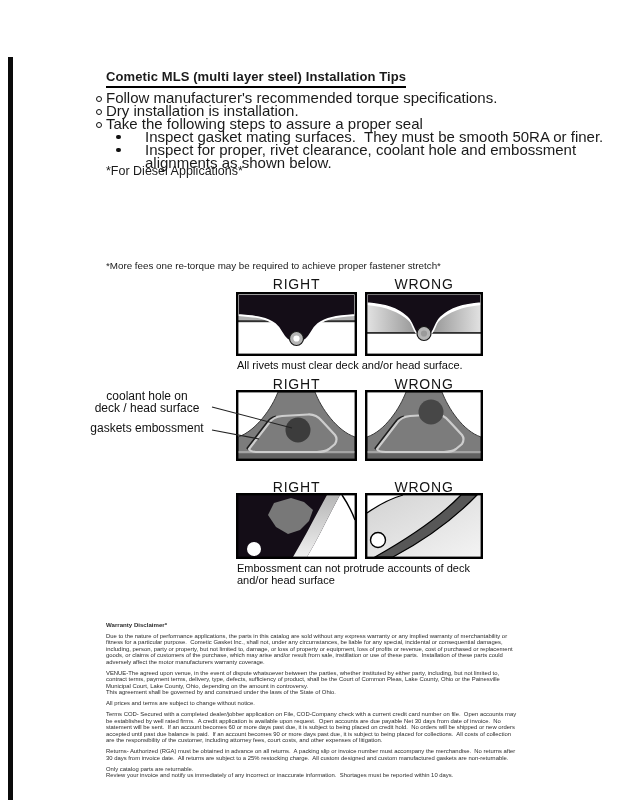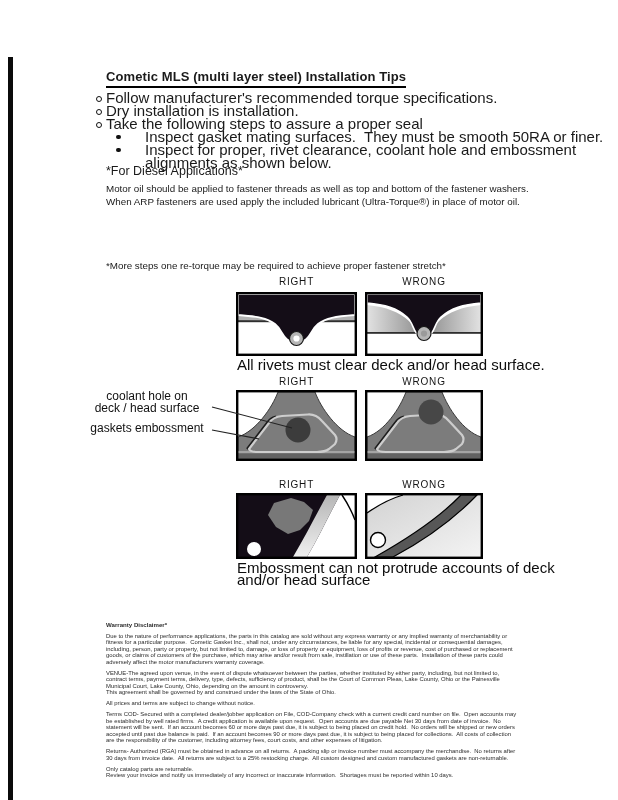--- a/index.html
+++ b/index.html
@@ -12,22 +12,22 @@
   .bullets{position:absolute;left:96px;top:43px;font-size:15px;line-height:13px;}
   .b-row{display:flex;align-items:flex-start;}
   .b-row.sub{margin-left:20px;gap:19px;}
   .b-marker{flex:0 0 10px;display:flex;justify-content:flex-start;}
   .b-marker i{display:block;width:4px;height:4px;border-radius:50%;margin-top:4.5px;}
   .b-marker i.open{border:1px solid #111;}
   .b-marker i.fill{background:#111;width:4.5px;height:4.5px;}
   .diesel-h{position:absolute;left:106px;top:116px;margin:0;font-size:12.5px;font-weight:normal;}
   .bodyp{position:absolute;left:106px;margin:0;font-size:9.8px;line-height:13.2px;width:430px;}
   .p1{top:134px;} .p2{top:167px;} .note{top:211px;}
-  .dg-hdr{position:absolute;font-size:10px;letter-spacing:.8px;color:#141414;text-align:center;}
-  .dg-cap{position:absolute;left:237px;font-size:15px;color:#0d0d0d;line-height:12px;}
+  .dg-hdr{position:absolute;font-size:14px;letter-spacing:.8px;color:#141414;text-align:center;}
+  .dg-cap{position:absolute;left:237px;font-size:11px;color:#0d0d0d;line-height:12px;}
   .dg-lbl{position:absolute;left:84px;width:126px;text-align:center;font-size:12px;line-height:11.5px;color:#111;}
   .panel{position:absolute;}
   .fineprint{position:absolute;left:106px;top:574px;width:412px;font-size:5.9px;
              line-height:6.5px;color:#2c2c2c;}
   .fineprint h3{margin:0 0 4px 0;font-size:6.1px;font-weight:bold;}
   .fineprint p{margin:0 0 4.5px 0;}
   .pageno{position:absolute;left:386px;top:758px;font-size:15px;letter-spacing:.4px;color:#1d4ed8;}
   svg{display:block;}
   .overlay{position:absolute;left:0;top:0;pointer-events:none;}
 </style>
@@ -67,23 +67,21 @@
     </div>
     <div class="b-row sub">
       <span class="b-marker">
           <i class="fill"></i>
         </span>
       <span class="pre">Inspect for proper, rivet clearance, coolant hole and embossment alignments as shown below.</span>
     </div>
   </div>
 
   <h2 class="diesel-h">*For Diesel Applications*</h2>
-  <p class="bodyp p1 pre">Motor oil should be applied to fastener threads as well as top and bottom of the fastener washers.
-When ARP fasteners are used apply the included lubricant (Ultra-Torque®) in place of motor oil.</p>
-  <p class="bodyp note pre">*More steps one re-torque may be required to achieve proper fastener stretch*</p>
+  <p class="bodyp note pre">*More fees one re-torque may be required to achieve proper fastener stretch*</p>
 
   <div class="dg-hdr" style="left:236px;top:228px;width:121px;">RIGHT</div>
   <div class="dg-hdr" style="left:365px;top:228px;width:118px;">WRONG</div>
 
   <svg class="panel" style="left:236px;top:244px;" width="121" height="64" viewBox="0 0 121 64">
     <rect x="1" y="1" width="119" height="62" fill="#ffffff"></rect>
     <polygon points="2,29 46,27.5 2,20.5" fill="#b2b2b2"></polygon>
     <polygon points="119,29 75,27.5 119,20.5" fill="#b2b2b2"></polygon>
     <rect x="2" y="28.2" width="117" height="2" fill="#2e2e2e"></rect>
     <path d="M2,2 H119 V23 C99,24.5 90,26 82,32 C73,39 75,50 60.5,50 C46,50 48,39 39,32 C31,26 22,24.5 2,23 Z" fill="#140d17" stroke="#ffffff" stroke-width="1.8"></path>

